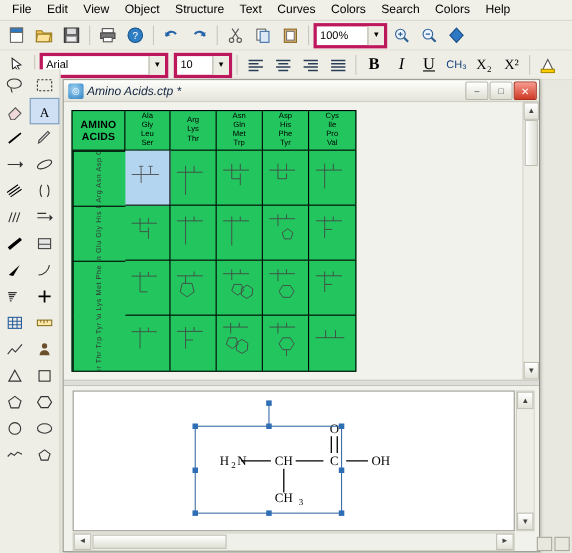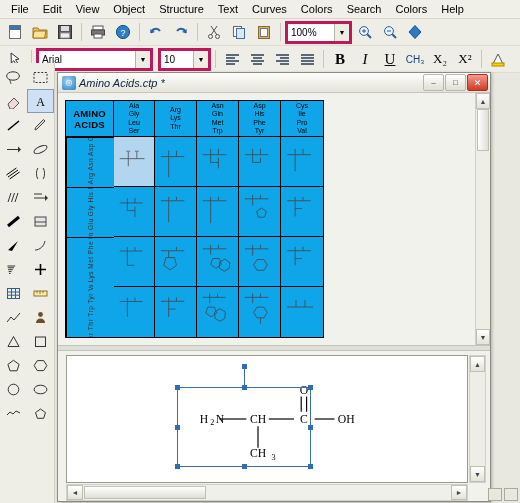--- a/index.html
+++ b/index.html
@@ -76,21 +76,21 @@
     background:linear-gradient(#ffffff,#dfdfd4);display:flex;align-items:center;justify-content:center;
     font-size:8px;color:#333;cursor:default;
   }
   .winbtn.close{background:linear-gradient(#f79a8f,#cf3b26);border-color:#a92f1d;color:#fff;font-size:9px;}
   
   .tmplpane{
     position:relative;background:#f2f2ec;height:245px;
     padding:7px 0 0 7px;
   }
   .grid{
-    border:1px solid #000;background:#0ea5e9;width:257px;
+    border:1px solid #000;background:#22c55e;width:257px;
     display:grid;grid-template-columns:48px 41px 42px 42px 42px 42px;
     grid-template-rows:36px 50px 50px 50px 50px;
   }
   .cell{border-right:1px solid #000;border-bottom:1px solid #000;position:relative;overflow:hidden;}
   .cell:nth-child(6n){border-right:none;}
   .grid > .cell:nth-last-child(-n+6){border-bottom:none;}
   .hdr-main{
     display:flex;flex-direction:column;align-items:center;justify-content:center;
     font-weight:bold;font-size:9.5px;line-height:11px;letter-spacing:.2px;
   }

